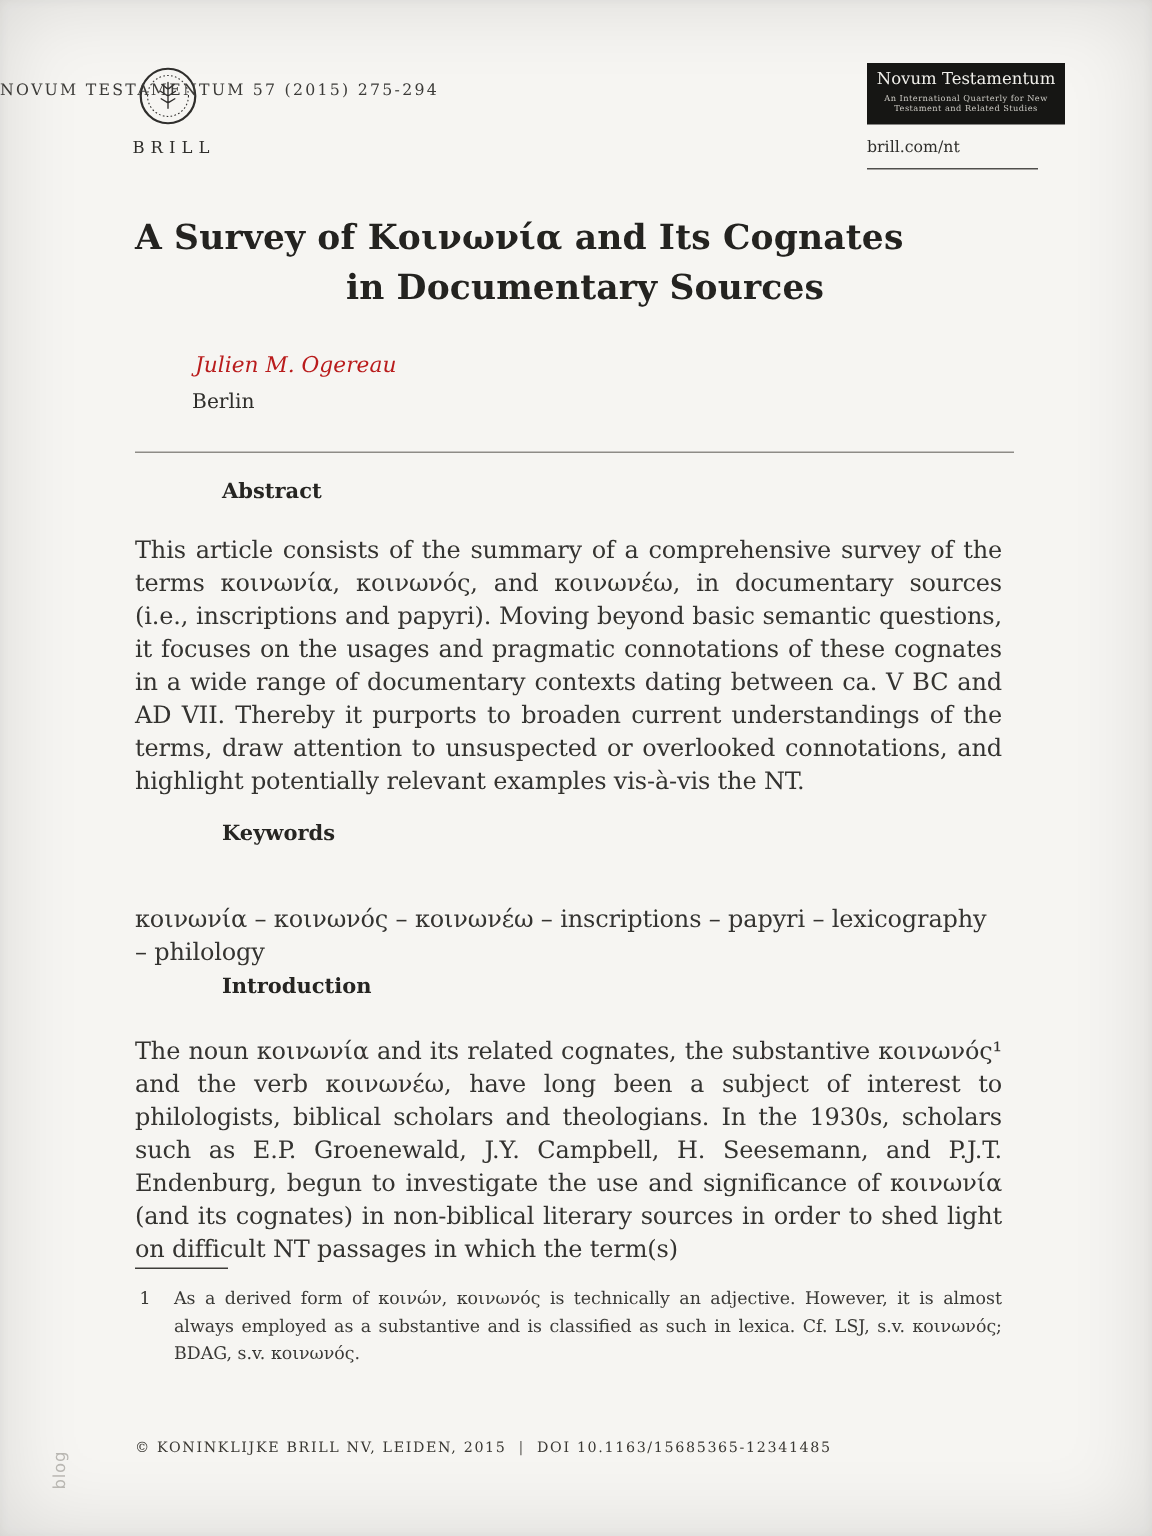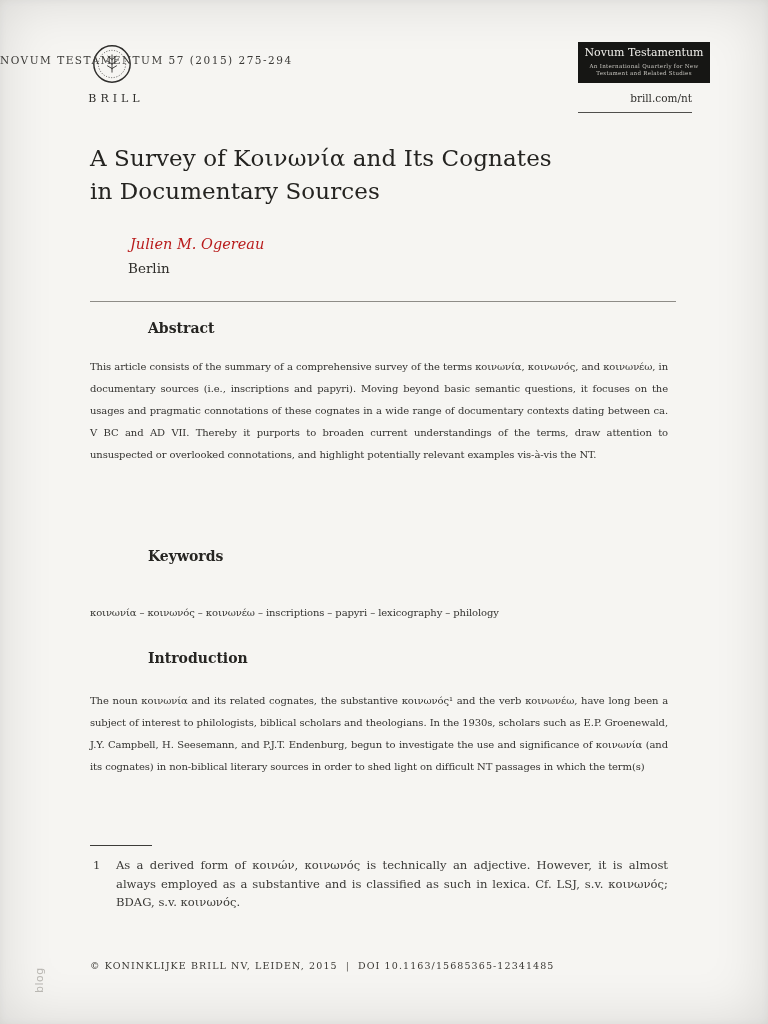--- a/index.html
+++ b/index.html
@@ -34,35 +34,35 @@
     background:#161614; color:#f2f1ec; text-align:center;
     padding:5px 5px 6px;
   }
   .banner-title { font-size:11px; line-height:1.15; }
   .banner-sub {
     margin-top:3px; font-size:5.5px; line-height:1.35;
     letter-spacing:0.3px; color:#c9c7c1;
   }
   .site-url {
     position:absolute; left:578px; top:92px; width:114px;
-    text-align:right; font-size:10.5px; color:#2f2e2b;
+    text-align:left; font-size:10.5px; color:#2f2e2b;
   }
   .header-rule {
     position:absolute; left:578px; top:112px; width:114px;
     border-top:1px solid #504f4c;
   }
 
   
   .title-line {
     position:absolute; left:90px; width:600px;
-    font-size:23px; font-weight:400; line-height:1.1; color:#242320;
+    font-size:23px; font-weight:700; line-height:1.1; color:#242320;
     letter-spacing:0.1px;
   }
   .title-1 { top:146px; }
-  .title-2 { top:179px; }
+  .title-2 { top:179px;text-align:center; }
   .author {
     position:absolute; left:130px; top:236px;
     font-style:italic; font-size:14.5px; color:#b91c1c;
   }
   .affiliation {
     position:absolute; left:128px; top:260px;
     font-size:13.5px; color:#2f2e2b;
   }
   .content-rule {
     position:absolute; left:90px; top:301px; width:586px;
@@ -72,21 +72,21 @@
   
   .section-heading {
     position:absolute; left:148px; width:400px;
     font-weight:700; font-size:14px; color:#262522;
   }
   .h-abstract { top:320px; }
   .h-keywords { top:548px; }
   .h-intro    { top:650px; }
   .body-text {
     position:absolute; left:90px; width:578px;
-    font-size:10px; line-height:22px; text-align:justify;
+    font-size:16px; line-height:22px; text-align:justify;
     letter-spacing:-0.1px; color:#343330;
   }
   .t-abstract { top:356px; }
   .t-keywords { top:590px; text-align:left;margin-top:12px; }
   .t-intro    { top:690px; }
 
   
   .fn-rule {
     position:absolute; left:90px; top:845px; width:62px;
     border-top:1.5px solid #3d3c39;

